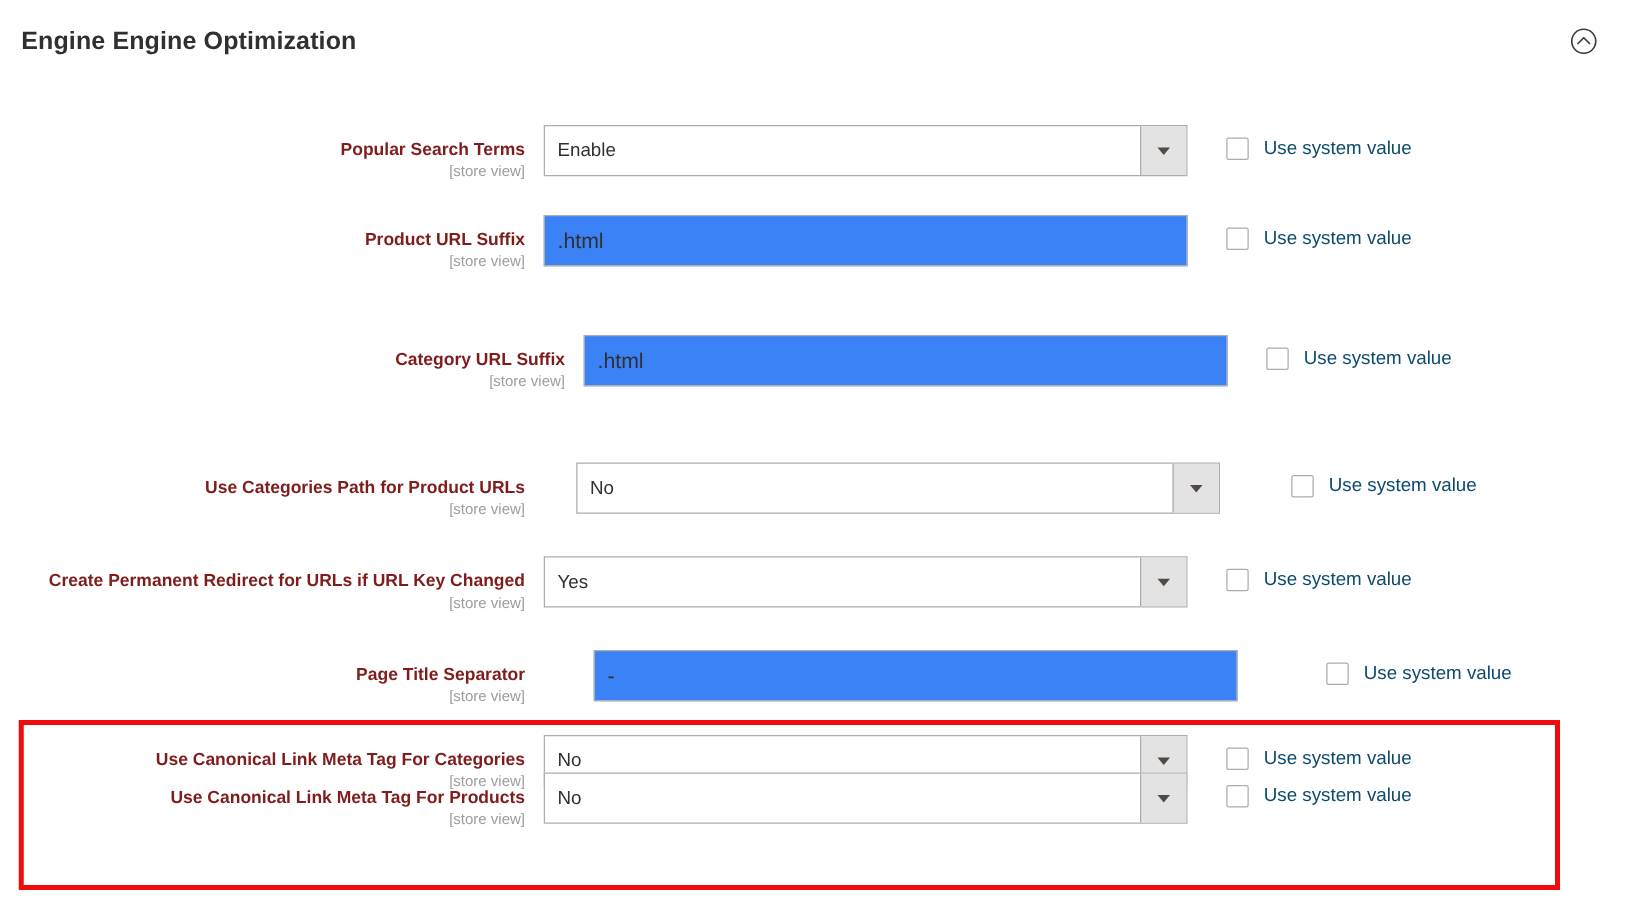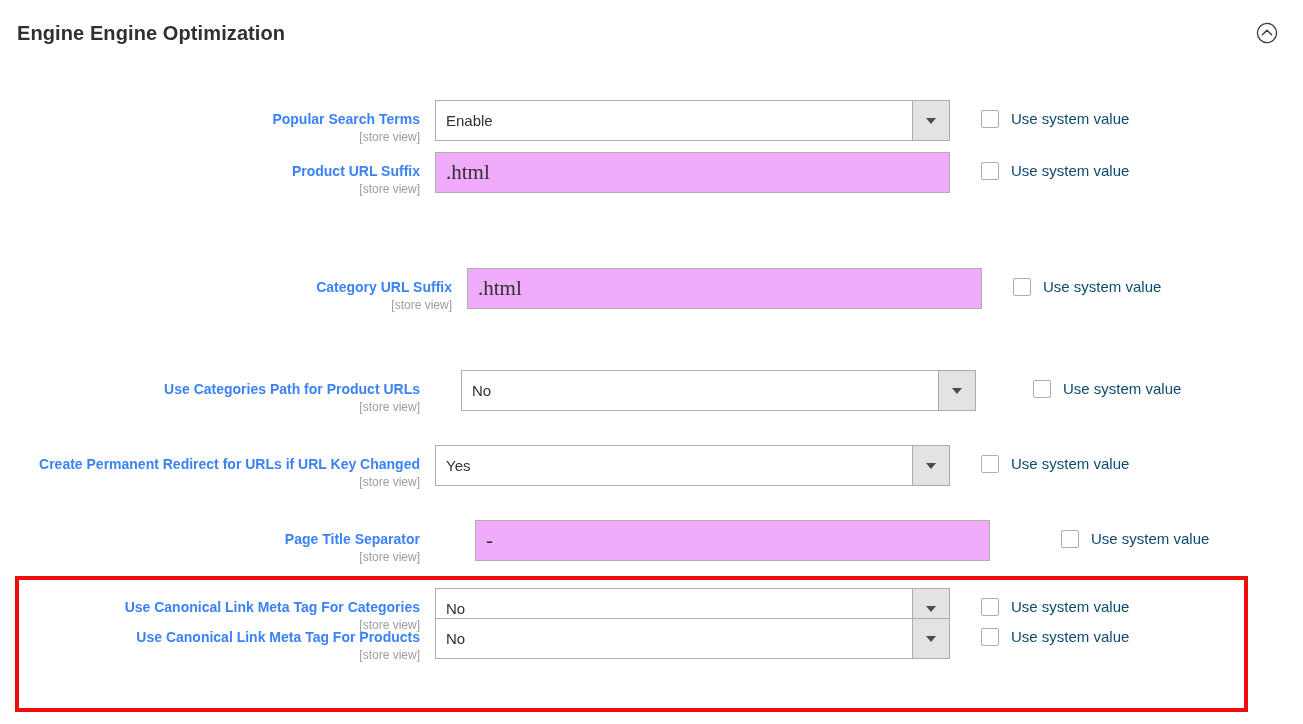--- a/index.html
+++ b/index.html
@@ -41,39 +41,39 @@
 
   
   #form-rows .row {
     position: absolute;
     left: 0;
     width: 100%;
     display: flex;
     align-items: flex-start;
   }
   #form-rows .row:nth-of-type(1) { top: 100px; }
-  #form-rows .row:nth-of-type(2) { top: 152px; }
+  #form-rows .row:nth-of-type(2) { top: 172px; }
   #form-rows .row:nth-of-type(3) { top: 268px; margin-left: 32px; }
   #form-rows .row:nth-of-type(4) { top: 370px; gap: 26px; }
   #form-rows .row:nth-of-type(5) { top: 445px; }
   #form-rows .row:nth-of-type(6) { top: 520px; gap: 40px; }
   #form-rows .row:nth-of-type(7) { top: 588px; }
   #form-rows .row:nth-of-type(8) { top: 618px; }
 
   .cell-label {
     flex: none;
     width: 420px;
     text-align: right;
     padding-top: 10px;
   }
   .field-label {
     font-size: 14px;
     font-weight: bold;
     line-height: 19px;
-    color: #3b82f6;
+    color: #7f1d1d;
   }
   .scope {
     display: block;
     margin-top: 1px;
     font-size: 12px;
     line-height: 15px;
     color: #9d9d9d;
   }
 
   .cell-field {
@@ -109,24 +109,24 @@
     display: block;
     width: 0; height: 0;
     border-left: 5px solid transparent;
     border-right: 5px solid transparent;
     border-top: 6px solid #514943;
   }
   .text-input {
     width: 515px;
     height: 41px;
     border: 1px solid #adadad;
-    background: #f0abfc;
+    background: #3b82f6;
     padding: 0 10px;
-    font-family: Liberation Serif, serif;
-    font-size: 21px;
+    font-family: Liberation Sans, sans-serif;
+    font-size: 17px;
     color: #303030;
   }
   .note {
     margin-top: 9px;
     margin-left: 2px;
     font-size: 13px;
     line-height: 16px;
     color: #303030;
   }
 

